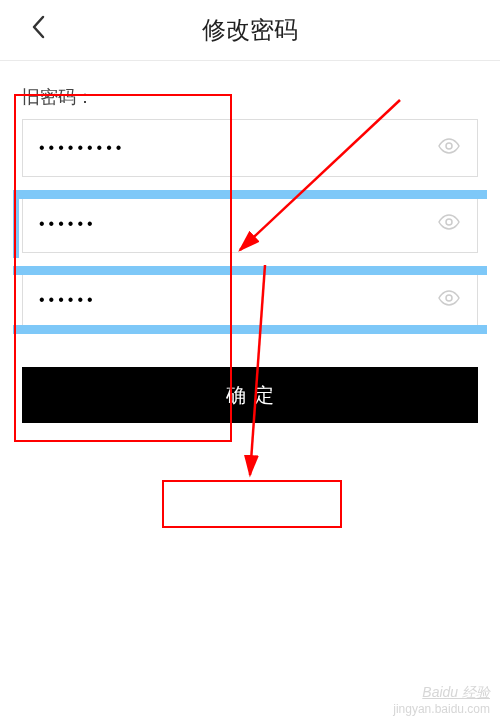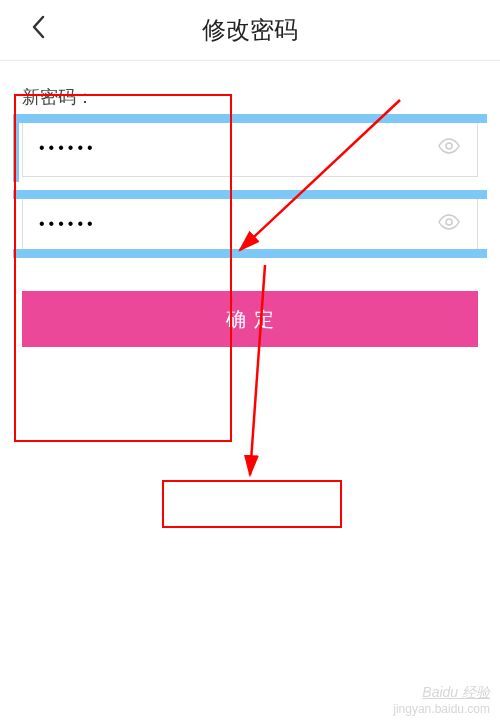--- a/index.html
+++ b/index.html
@@ -116,21 +116,21 @@
       width: 24px;
       height: 24px;
       stroke: #ccc;
       fill: none;
       stroke-width: 1.5;
     }
     .confirm-btn {
       width: calc(100% - 44px);
       margin: 20px 22px 0 22px;
       height: 56px;
-      background: #ec4899;
+      background: #000000;
       color: #fff;
       border: none;
       font-size: 20px;
       letter-spacing: 8px;
       text-indent: 8px;
       cursor: pointer;
     }
     .annotation-box-2 {
       position: absolute;
       left: 162px;
@@ -170,23 +170,34 @@
     <svg width="18" height="28" viewBox="0 0 18 28">
         <path d="M14 4 L5 14 L14 24" stroke="#333" stroke-width="2.5" fill="none" stroke-linecap="round" stroke-linejoin="round"></path>
       </svg>
   </div>
   <div class="title">修改密码</div>
 </div>
 <div class="divider"></div>
 
 <div class="form">
 
-
   <div class="field-group">
-    <label class="field-label">新密码：</label>
+    <label class="field-label">旧密码：</label>
+    <div class="input-wrap">
+      <input class="pw-input" type="text" readonly="" value="•••••••••" style="">
+      <span class="eye-icon">
+        <svg viewBox="0 0 24 24">
+            <path d="M2 12s3.5-7 10-7 10 7 10 7-3.5 7-10 7S2 12 2 12z"></path>
+            <circle cx="12" cy="12" r="3"></circle>
+          </svg>
+      </span>
+    </div>
+  </div>
+
+  <div class="field-group">
     <div class="input-wrap" style="z-index:1;">
       <div class="highlight-top"></div>
       <div class="highlight-left"></div>
       <input class="pw-input" type="text" readonly="" value="••••••" style="">
       <span class="eye-icon">
         <svg viewBox="0 0 24 24">
             <path d="M2 12s3.5-7 10-7 10 7 10 7-3.5 7-10 7S2 12 2 12z"></path>
             <circle cx="12" cy="12" r="3"></circle>
           </svg>
       </span>

